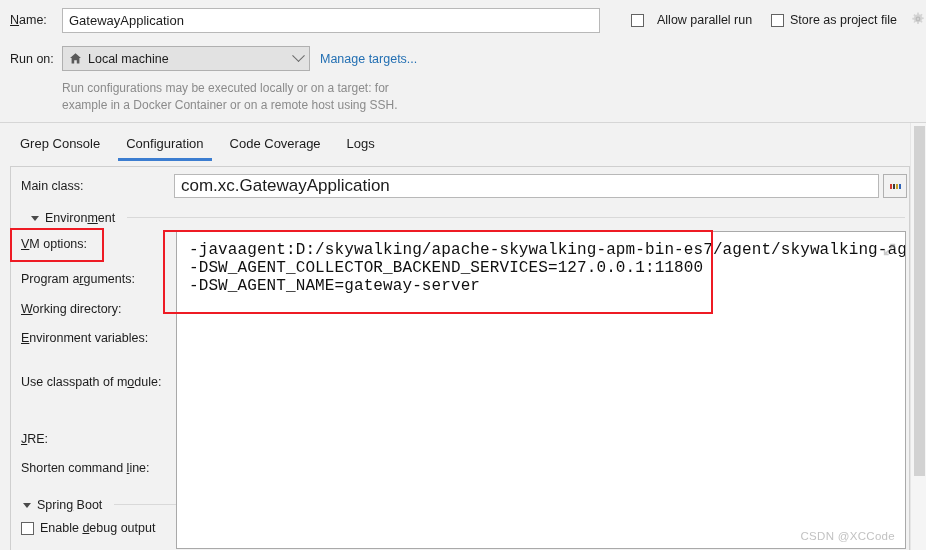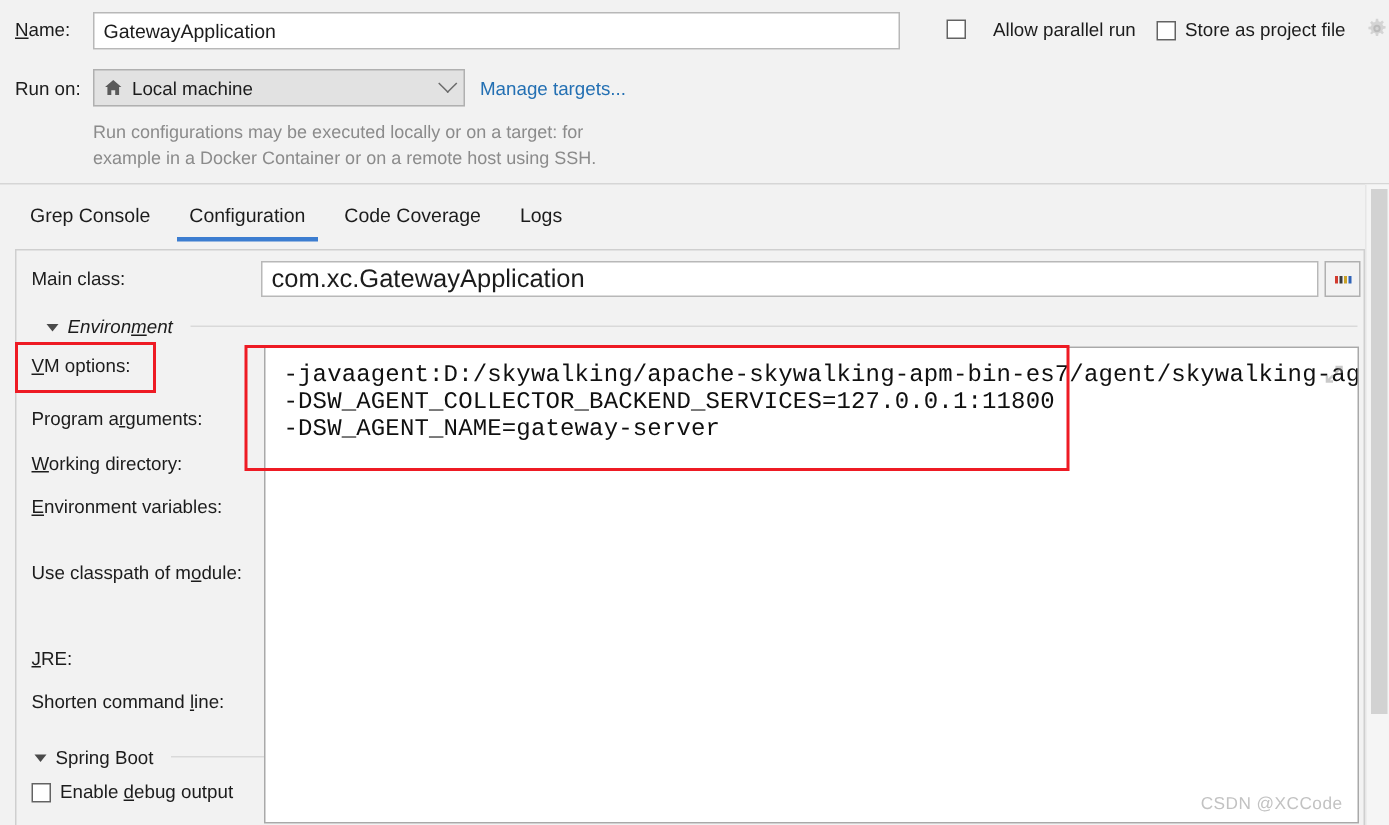--- a/index.html
+++ b/index.html
@@ -20,21 +20,21 @@
 
   #name-label { position: absolute; left: 10px; top: 13px; }
   #name-input {
     position: absolute; left: 62px; top: 8px; width: 538px; height: 25px;
     background: #fff; border: 1px solid #b8b8b8;
     font-family: "Liberation Sans", sans-serif; font-size: 13px;
     color: #1c1c1c; padding: 8px 6px; line-height: 23px;
     outline: none;
   }
 
-  #allow-parallel-row { position: absolute; left: 631px; top: 13px; display: flex; align-items: flex-start; gap: 18px; }
+  #allow-parallel-row { position: absolute; left: 631px; top: 13px; display: flex; align-items: center; gap: 13px; }
   #store-project-row  { position: absolute; left: 771px; top: 13px; display: flex; align-items: center; gap: 6px; }
   .cbx {
     width: 13px; height: 13px; background: #fff; border: 1px solid #636363;
     display: inline-block; flex: 0 0 auto;
   }
   #gear-icon { position: absolute; left: 911px; top: 12px; width: 14px; height: 14px; opacity: .45; }
 
   #runon-label { position: absolute; left: 10px; top: 52px; }
   #runon-select {
     position: absolute; left: 62px; top: 46px; width: 248px; height: 25px;
@@ -76,21 +76,21 @@
     background: #f2f2f2; border: 1px solid #b0b0b0;
     display: flex; align-items: center; justify-content: center; gap: 1px; cursor: pointer;
   }
   #mainclass-browse i { width: 2px; height: 5px; display: block; }
 
   .section-head { position: absolute; display: flex; align-items: center; gap: 6px; }
   .tri { width: 0; height: 0; border-left: 4.5px solid transparent; border-right: 4.5px solid transparent;
          border-top: 5.5px solid #4a4a4a; }
   .section-rule { height: 1px; background: #d9d9d9; }
 
-  #env-head { left: 20px; top: 44px; font-style: italic; }
+  #env-head { left: 20px; top: 44px; }
   #env-rule { position: absolute; left: 116px; top: 50px; width: 778px; }
 
   #springboot-head { left: 12px; top: 331px; }
   #springboot-rule { position: absolute; left: 103px; top: 337px; width: 62px; }
 
   
   .fld-label { position: absolute; left: 10px; }
   #l-vmopts     { top: 70px; }
   #l-progargs   { top: 105px; }
   #l-workdir    { top: 135px; }

